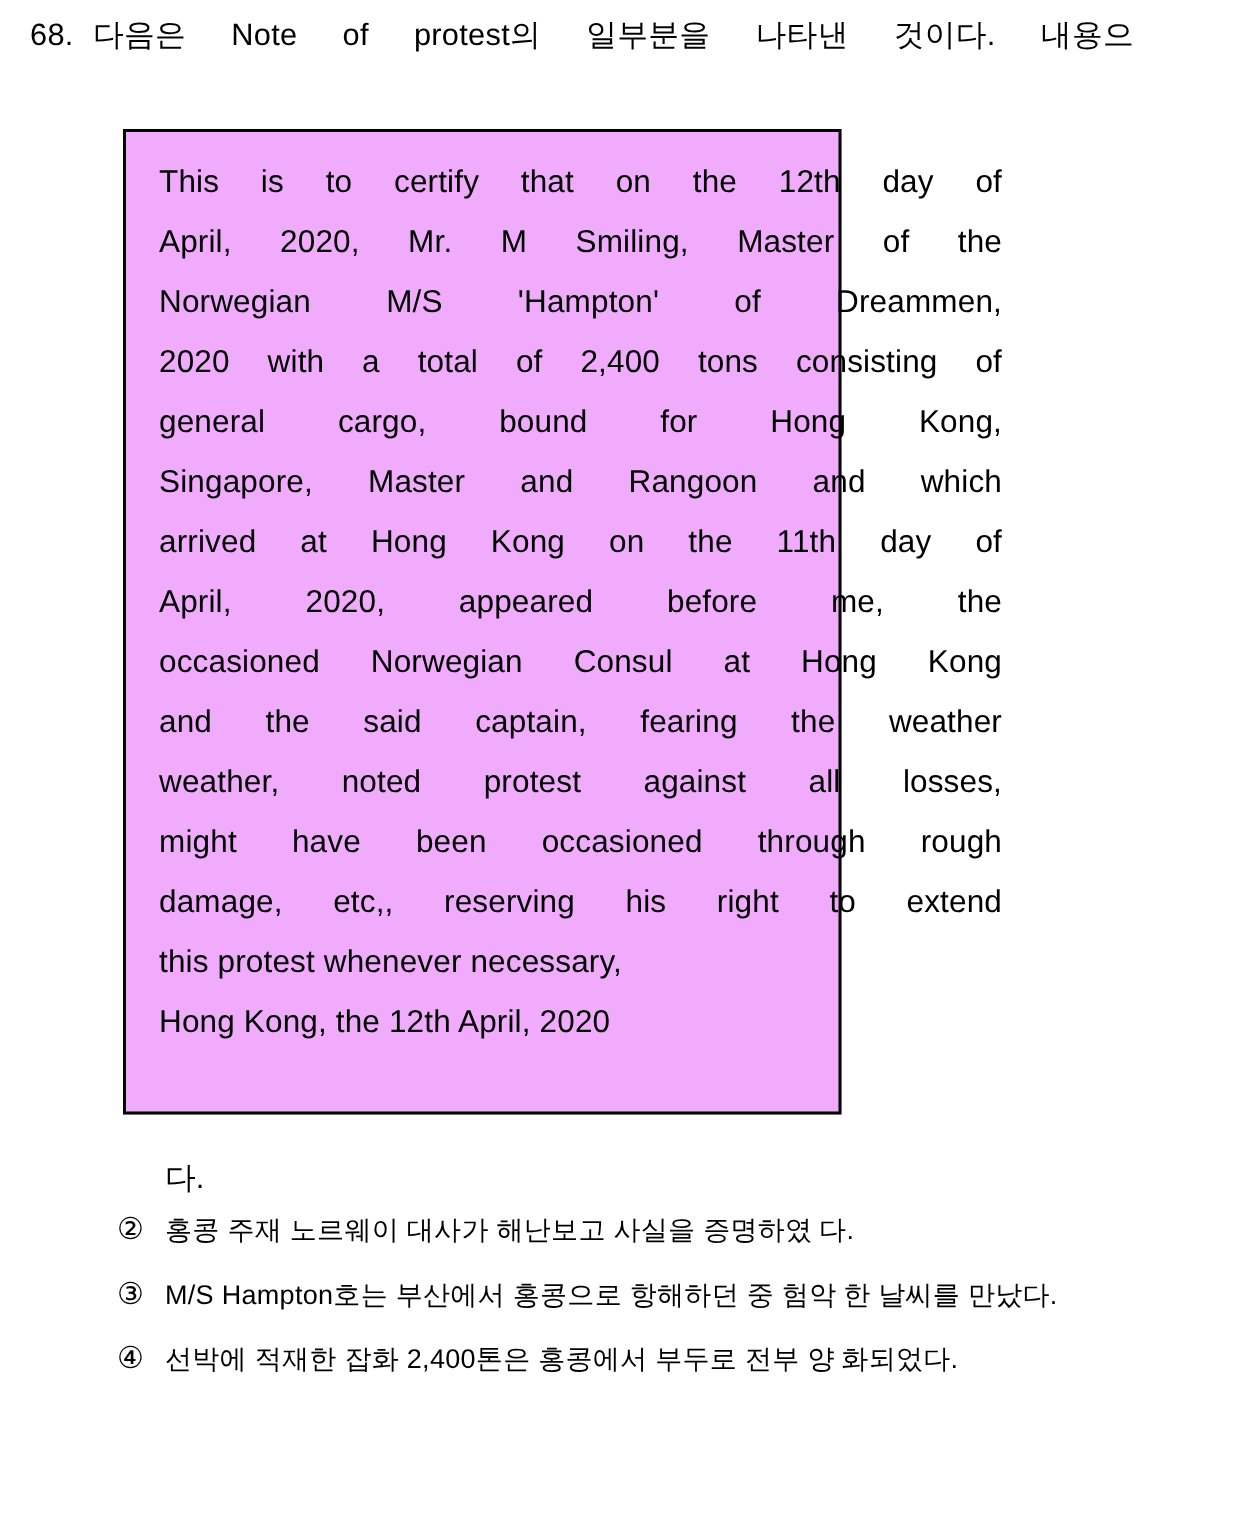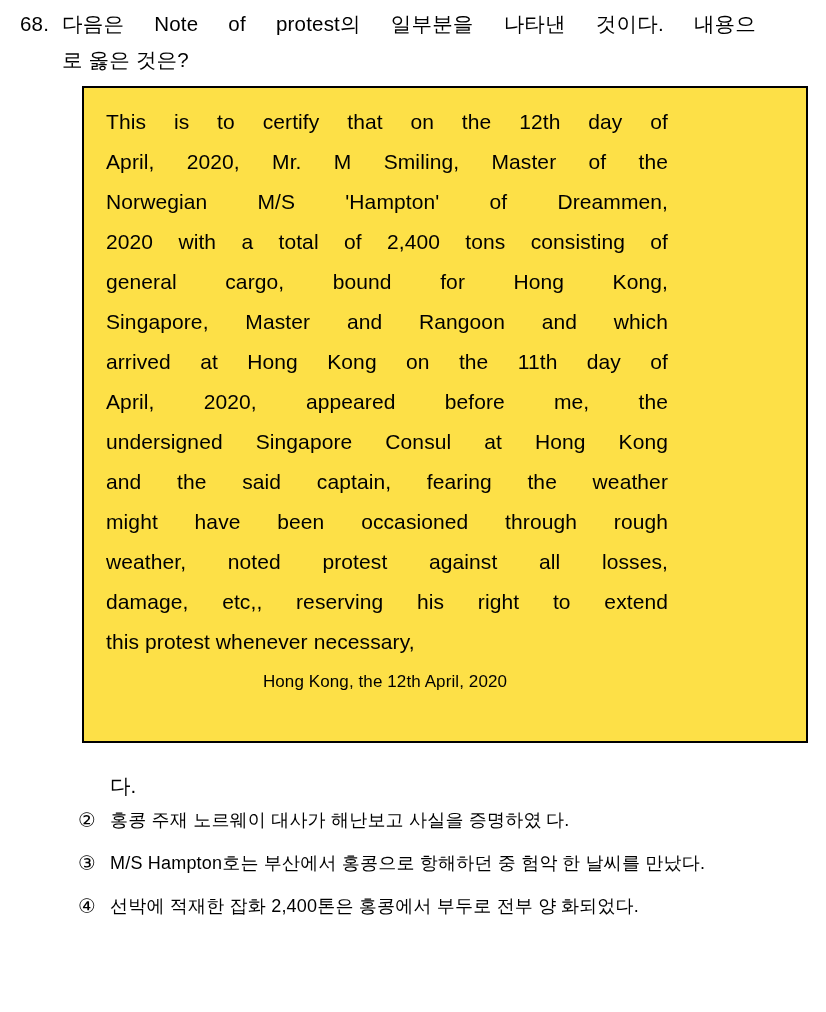--- a/index.html
+++ b/index.html
@@ -47,25 +47,25 @@
     flex: 1 1 auto;
     text-align: left;
     white-space: pre-wrap;
   }
 
   
   #note-box {
     position: absolute;
     left: 82px;
     top: 86px;
-    width: 726px;
+    width: 479px;
     height: 657px;
     border: 2px solid #000000;
     box-sizing: border-box;
-    background: #fde047;
+    background: #f0abfc;
   }
   #note-body {
     position: absolute;
     left: 22px;
     top: 14px;
     width: 562px;
   }
   .note-line {
     font-size: 21px;
     line-height: 40px;
@@ -74,26 +74,26 @@
     letter-spacing: 0.1px;
     text-align: justify;
     text-align-last: justify;
     display: block;
   }
   .note-line.last {
     text-align: left;
     text-align-last: left;
   }
   .note-signature {
-    font-size: 17px;
+    font-size: 21px;
     line-height: 40px;
     height: 40px;
     white-space: pre;
     letter-spacing: 0.1px;
-    text-align: center;
+    text-align: left;
     padding-right: 4px;
   }
 
   
   #options {
     position: absolute;
     left: 78px;
     top: 768px;
     width: 678px;
   }
@@ -136,40 +136,36 @@
   }
 </style>
 </head>
 <body>
 
 <div id="question-header">
   <div class="q-line">
     <span class="q-number">68.</span>
     <span class="q-text-first">다음은 Note of protest의 일부분을 나타낸 것이다. 내용으</span>
   </div>
-  <div class="q-line">
-    <span class="q-number"></span>
-    <span class="q-text-cont">로 옳은 것은?</span>
-  </div>
 </div>
 
 <div id="note-box">
   <div id="note-body">
     <span class="note-line">This is to certify that on the 12th day of</span>
     <span class="note-line">April, 2020, Mr. M Smiling, Master of the</span>
     <span class="note-line">Norwegian M/S 'Hampton' of Dreammen,</span>
     <span class="note-line">2020 with a total of 2,400 tons consisting of</span>
     <span class="note-line">general cargo, bound for Hong Kong,</span>
     <span class="note-line">Singapore, Master and Rangoon and which</span>
     <span class="note-line">arrived at Hong Kong on the 11th day of</span>
     <span class="note-line">April, 2020, appeared before me, the</span>
-    <span class="note-line">undersigned Singapore Consul at Hong Kong</span>
+    <span class="note-line">occasioned Norwegian Consul at Hong Kong</span>
     <span class="note-line">and the said captain, fearing the weather</span>
+    <span class="note-line">weather, noted protest against all losses,</span>
     <span class="note-line">might have been occasioned through rough</span>
-    <span class="note-line">weather, noted protest against all losses,</span>
     <span class="note-line">damage, etc,, reserving his right to extend</span>
     <span class="note-line last">this protest whenever necessary,</span>
     <div class="note-signature">Hong Kong, the 12th April, 2020</div>
   </div>
 </div>
 
 <div id="option-1-orphan">다.</div>
 
 <div id="options">
   <div style="height:35px"></div>

